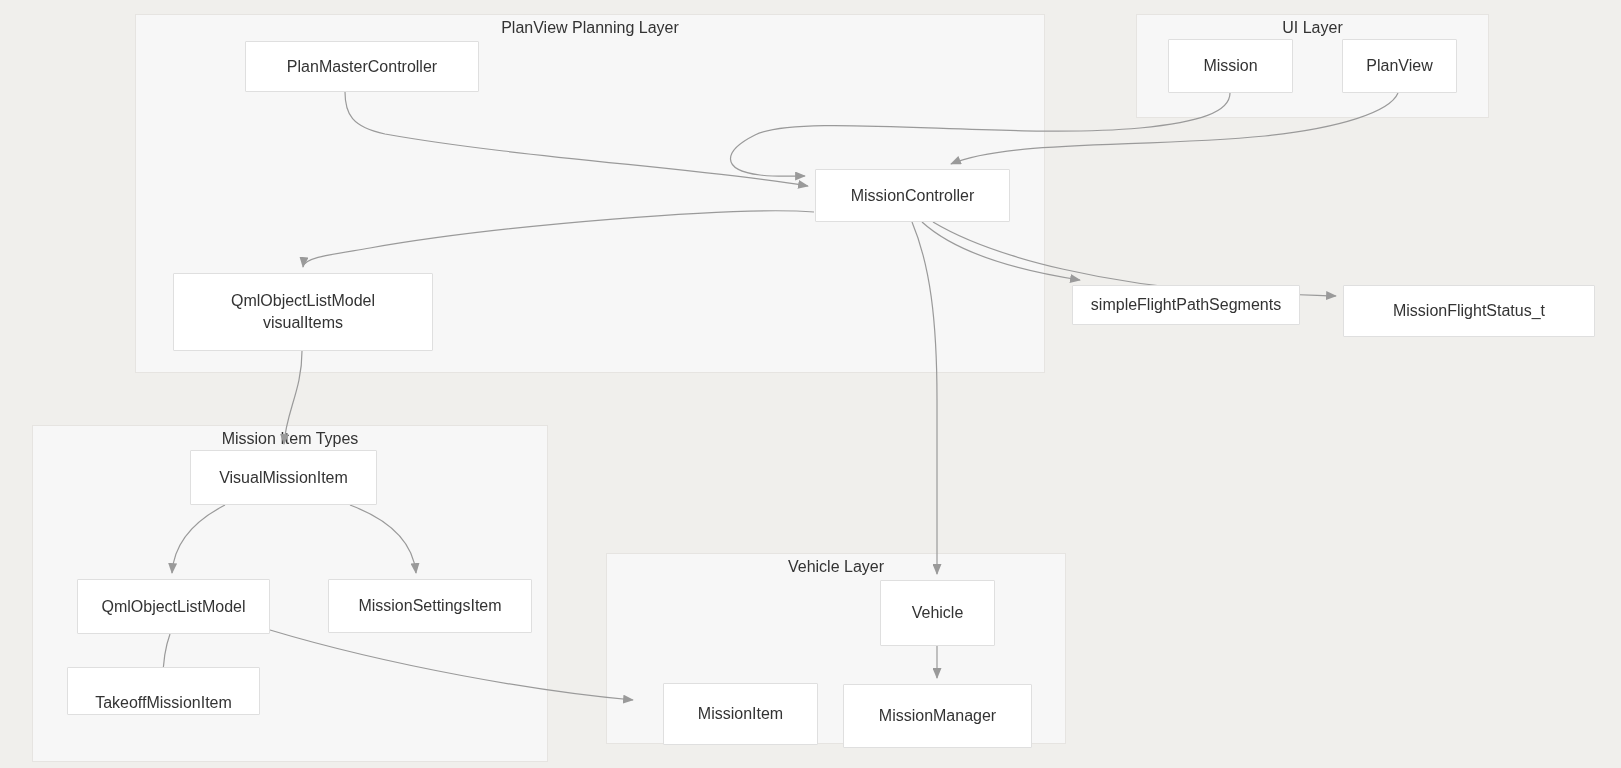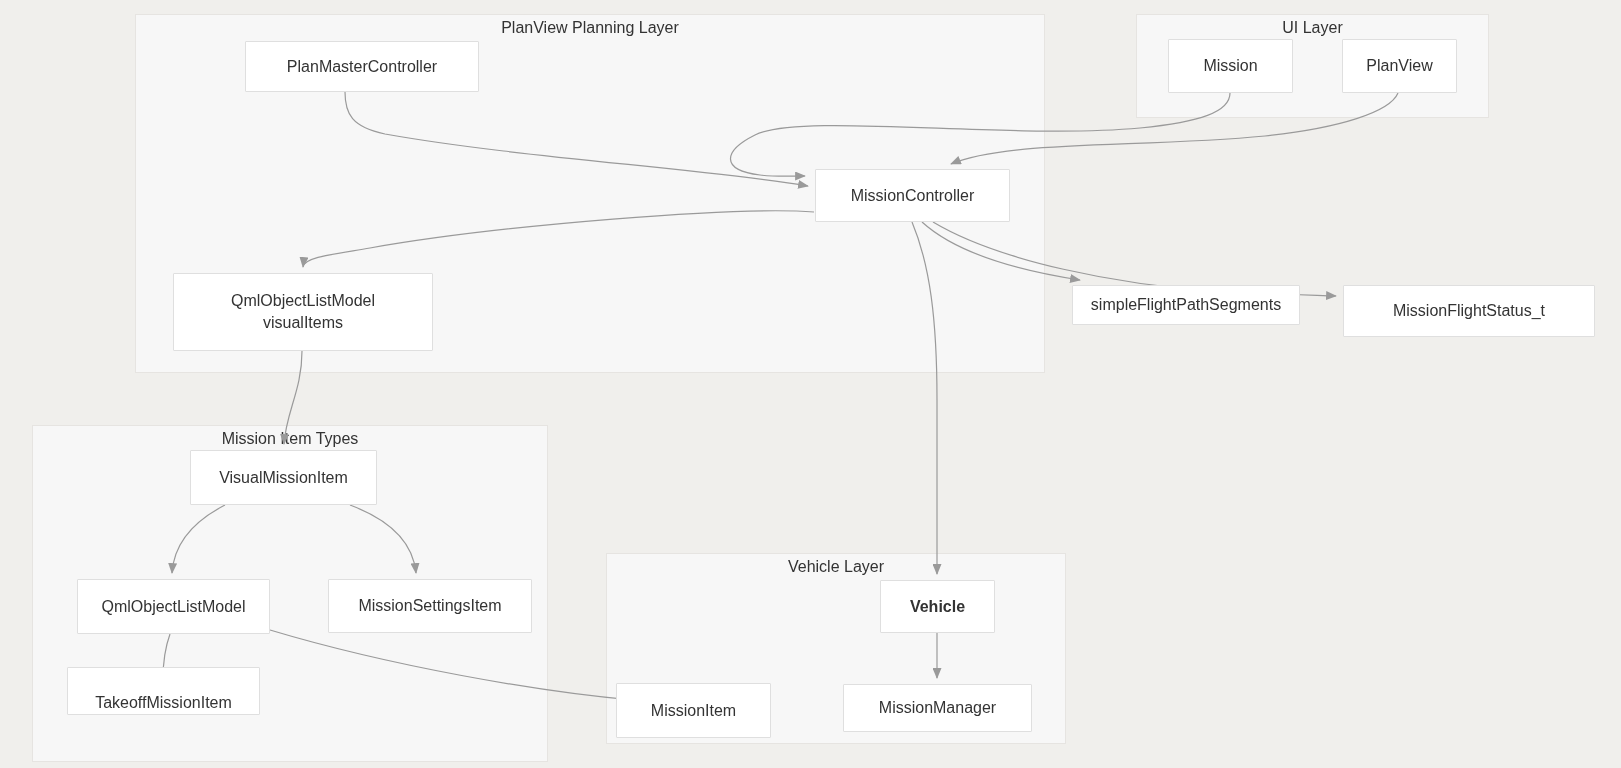--- a/index.html
+++ b/index.html
@@ -124,25 +124,25 @@
   </div>
 
   <div class="node" style="left:328px;top:579px;width:204px;height:54px;">
     <span>MissionSettingsItem</span>
   </div>
 
   <div class="node" style="left:67px;top:667px;width:193px;height:48px;justify-content:flex-end;">
     <span>TakeoffMissionItem</span>
   </div>
 
-  <div class="node" style="left:880px;top:580px;width:115px;height:53px;font-weight:bold;">
+  <div class="node" style="left:880px;top:580px;width:115px;height:66px;">
     <span>Vehicle</span>
   </div>
 
-  <div class="node" style="left:616px;top:683px;width:155px;height:55px;">
+  <div class="node" style="left:663px;top:683px;width:155px;height:62px;">
     <span>MissionItem</span>
   </div>
 
-  <div class="node" style="left:843px;top:684px;width:189px;height:48px;">
+  <div class="node" style="left:843px;top:684px;width:189px;height:64px;">
     <span>MissionManager</span>
   </div>
 
 </div>
 
 </body></html>

